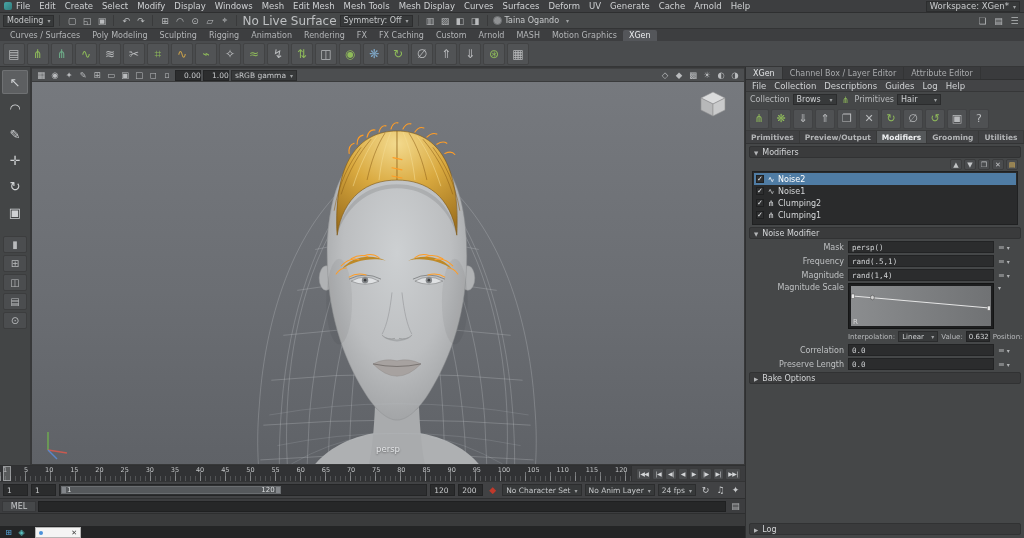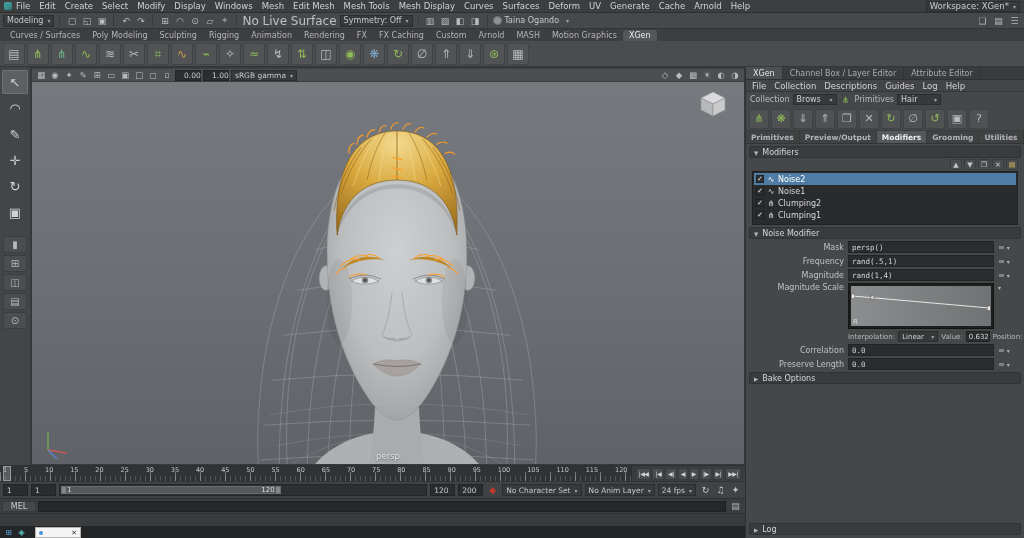--- a/index.html
+++ b/index.html
@@ -63,21 +63,21 @@
                 border-top:1px solid #404142; border-bottom:1px solid #3a3b3c; }
   .vp-ico { width:12px; text-align:center; font-size:8.5px; color:#b9bbbd; flex:none; }
   .vp-field { background:#2c2d2e; border:1px solid #242526; color:#c9cbcd; height:11px; line-height:10px;
               padding:0 8px; font-size:7.5px; width:26px; flex:none; }
   .vp-dd { display:inline-flex; align-items:center; background:#37393a; border:1px solid #2c2d2e;
            height:11px; padding:0 3px; font-size:7.5px; color:#c6c8ca; flex:none; }
   .vp-right { margin-left:auto; display:flex; gap:2px; }
   .vp-canvas { flex:1; position:relative; overflow:hidden;
                background:linear-gradient(180deg,#76797e 0%,#6b6e73 55%,#5f6267 100%); }
   .scene { position:absolute; inset:0; width:100%; height:100%; }
-  .persp-label { position:absolute; bottom:3px; left:50%; transform:translateX(-50%); color:#e3e5e7;
+  .persp-label { position:absolute; bottom:10px; left:50%; transform:translateX(-50%); color:#e3e5e7;
                  font-size:8.5px; text-shadow:0 1px 2px rgba(0,0,0,.45); }
   .viewcube { position:absolute; top:8px; right:16px; }
   .axis-gizmo { position:absolute; left:6px; bottom:2px; }
 
   
   #timeslider { position:absolute; left:0; top:465px; width:745px; height:16px; background:#3b3c3e;
                 border-top:1px solid #2f3031; display:flex; }
   .ts-ticks { flex:1; position:relative; background:#313234;
       background-image:
         repeating-linear-gradient(90deg, rgba(200,203,205,.45) 0 1px, transparent 1px 25px),

